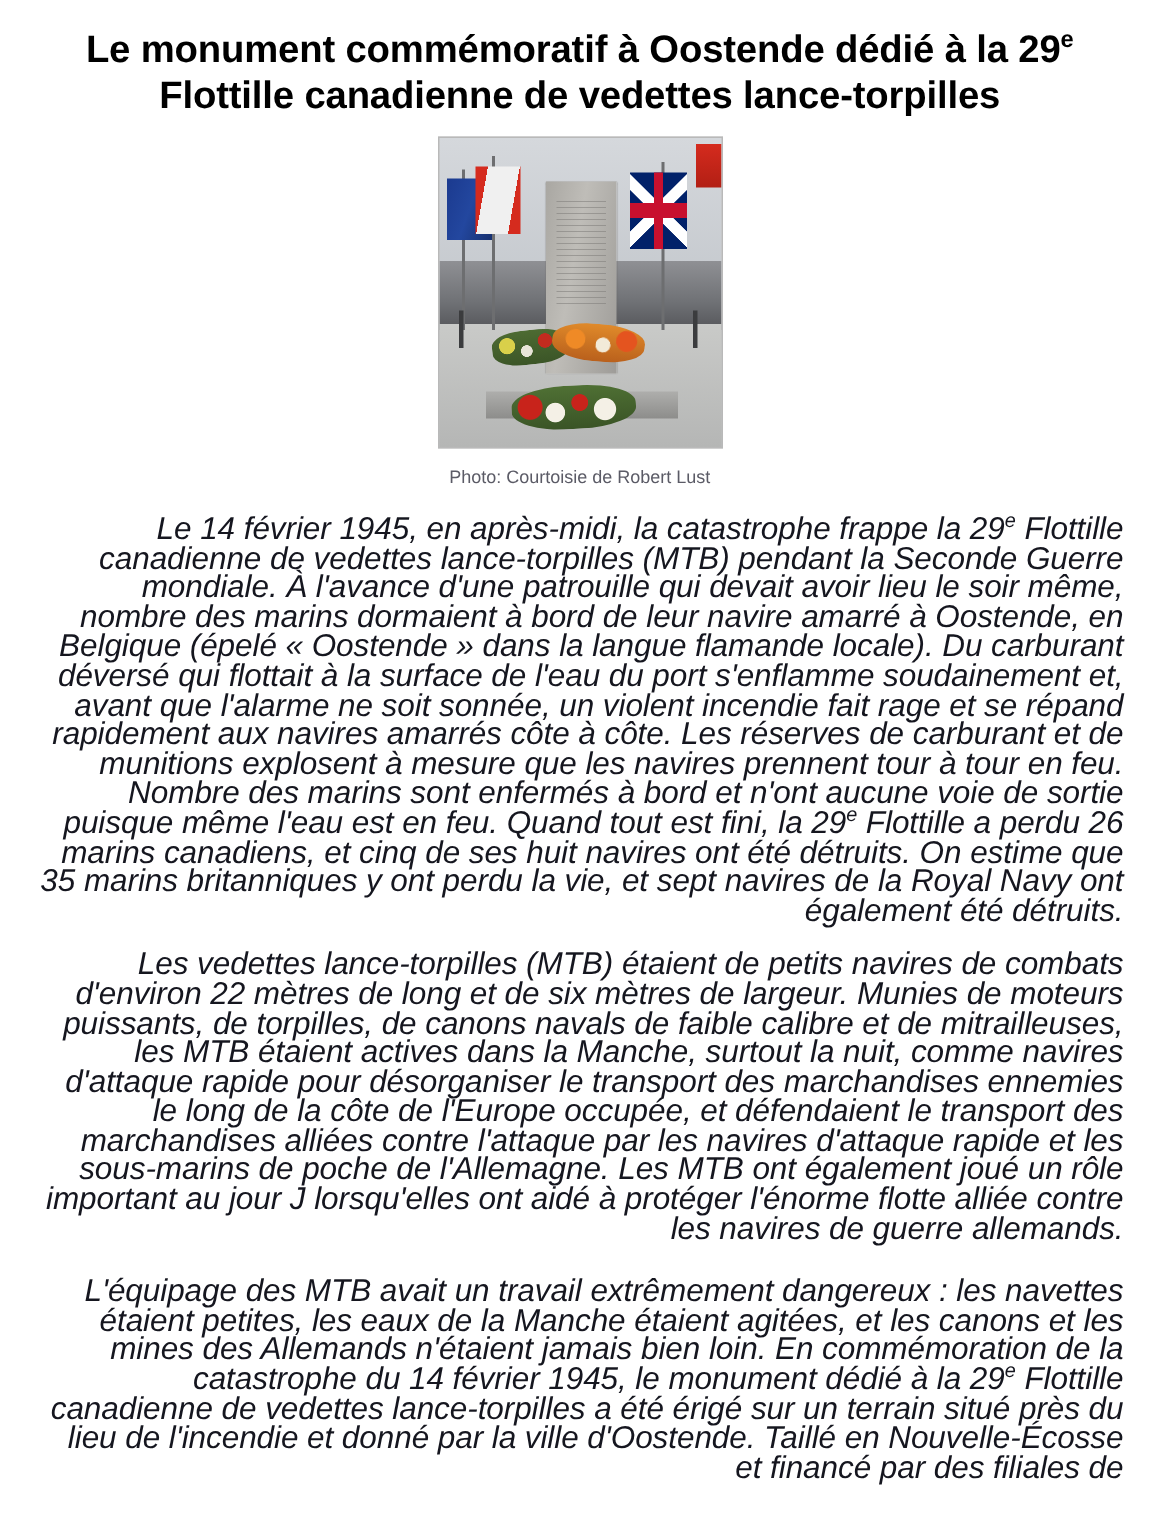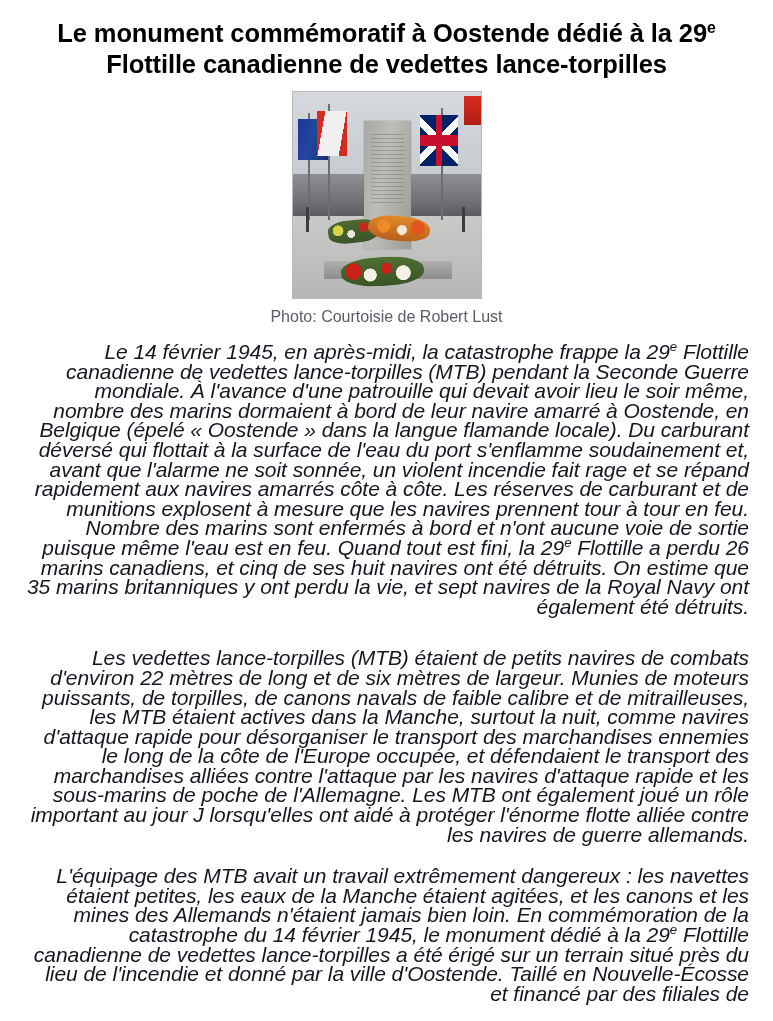--- a/index.html
+++ b/index.html
@@ -61,21 +61,21 @@
   }
   .photo-mtb {
     width: 184px;
     height: 100px;
     border: 1px solid #8d8d8d;
     background: #bdbdbd;
   }
 
   .caption {
     margin: 5px 0 0 0;
-    font-size: 16px;
+    font-size: 12px;
     line-height: 16px;
     color: #5b5b66;
     font-family: "Liberation Sans", sans-serif;
   }
   .caption.monument-cap { margin-top: 6px; }
   .caption.mtb-cap { margin-top: 7px; }
 
   
   .body-block {
     padding: 0 24px 0 24px;
@@ -88,21 +88,21 @@
     text-align: right;
     letter-spacing: -0.05px;
     font-style: italic;
   }
   p.para sup {
     font-size: 0.63em;
     vertical-align: super;
     line-height: 0;
   }
   .para.p1 { margin-top: 17px; }
-  .para.p2 { margin-top: 32px; }
+  .para.p2 { margin-top: 16px; }
   .para.p3 { margin-top: 22px; }
 
   
   .mon-sky {
     position: absolute;
     left: 0; top: 0; right: 0; height: 52%;
     background: linear-gradient(#d5d8dc, #c4c8cd);
   }
   .mon-harbour {
     position: absolute;

